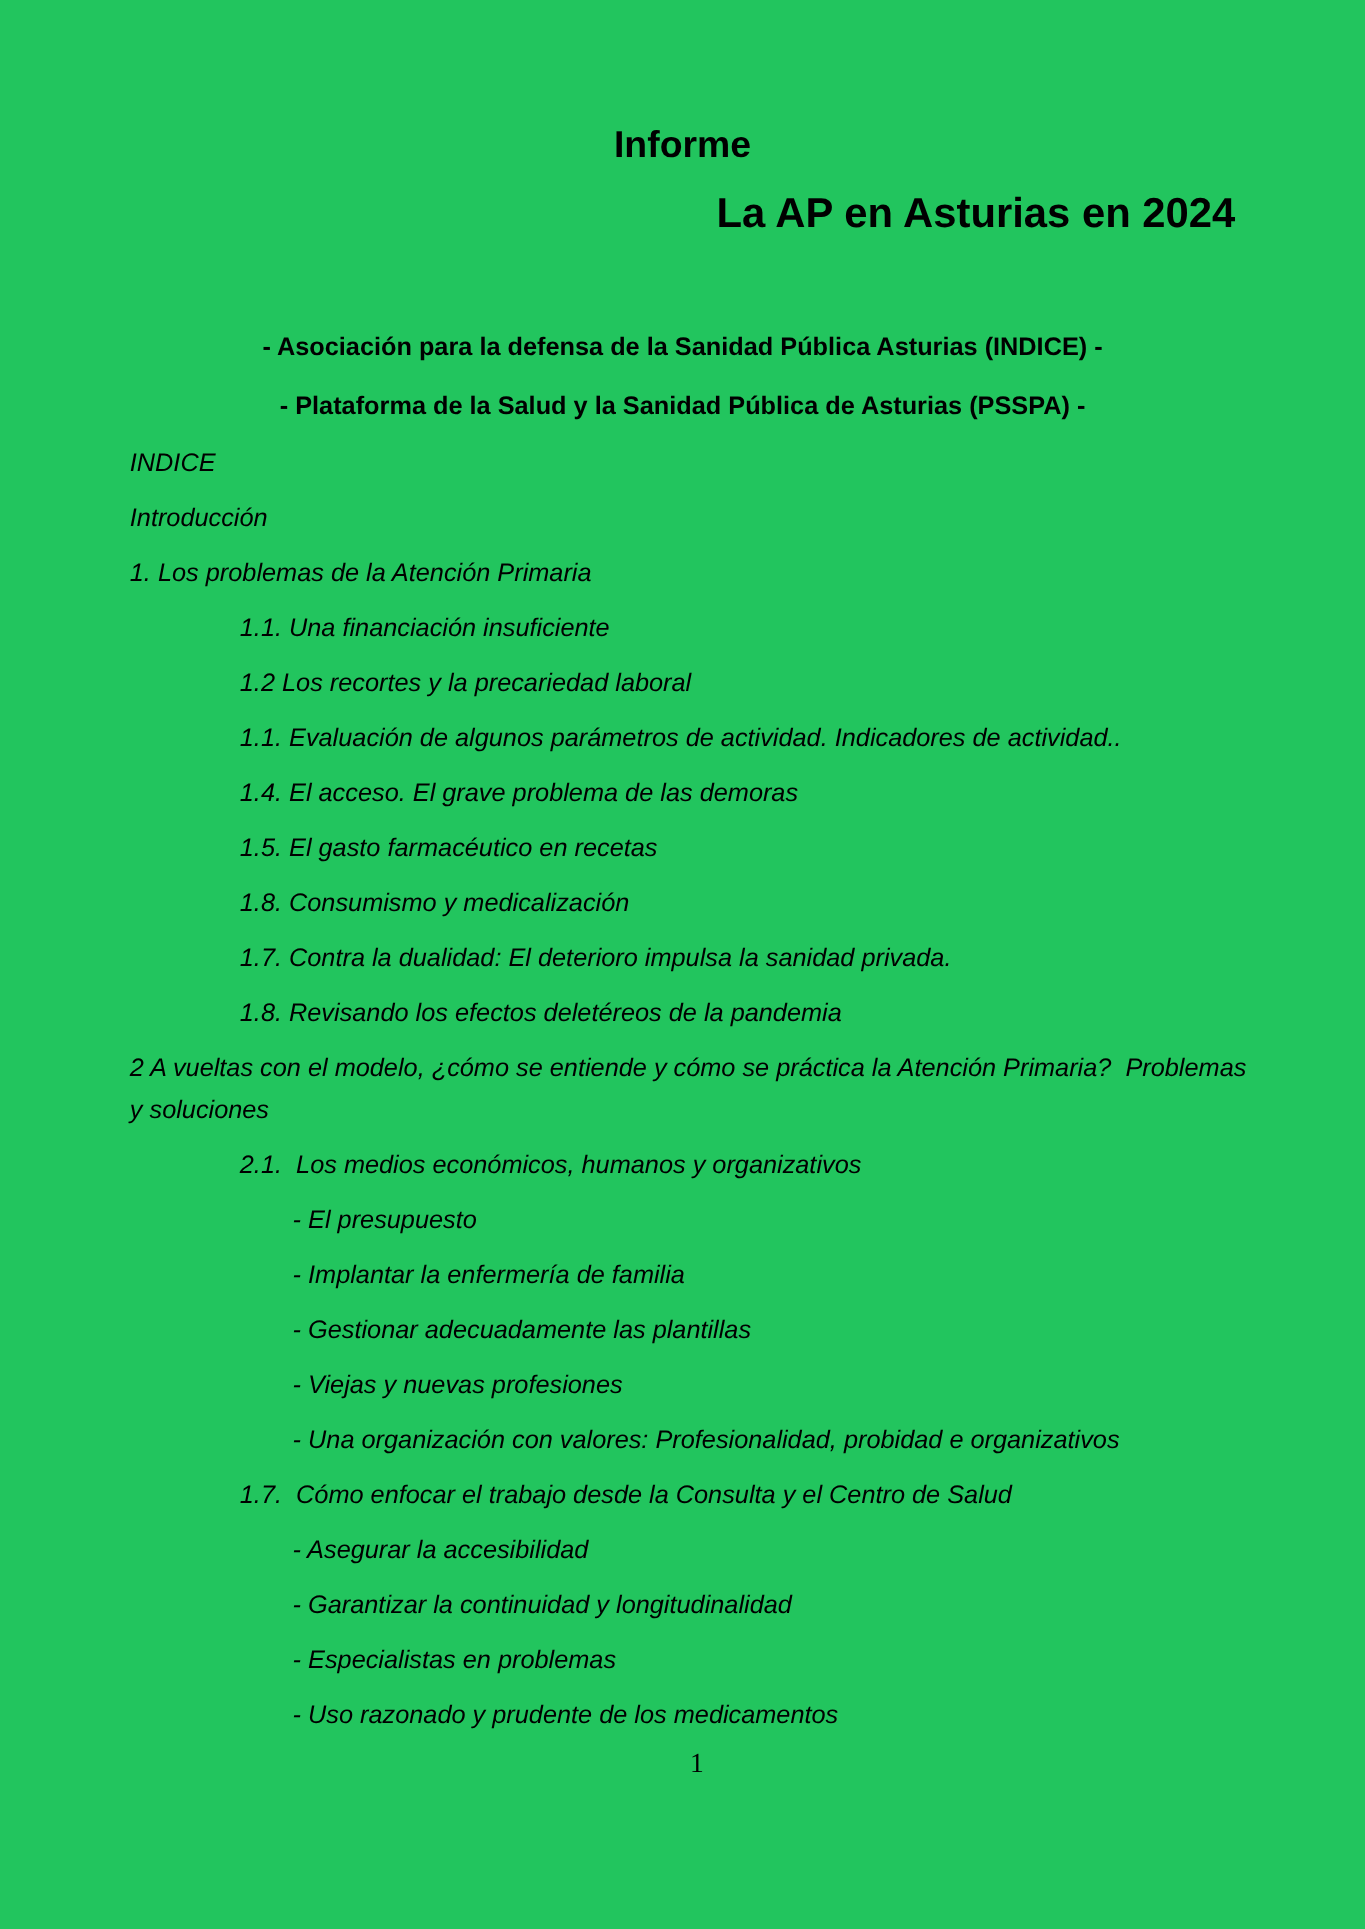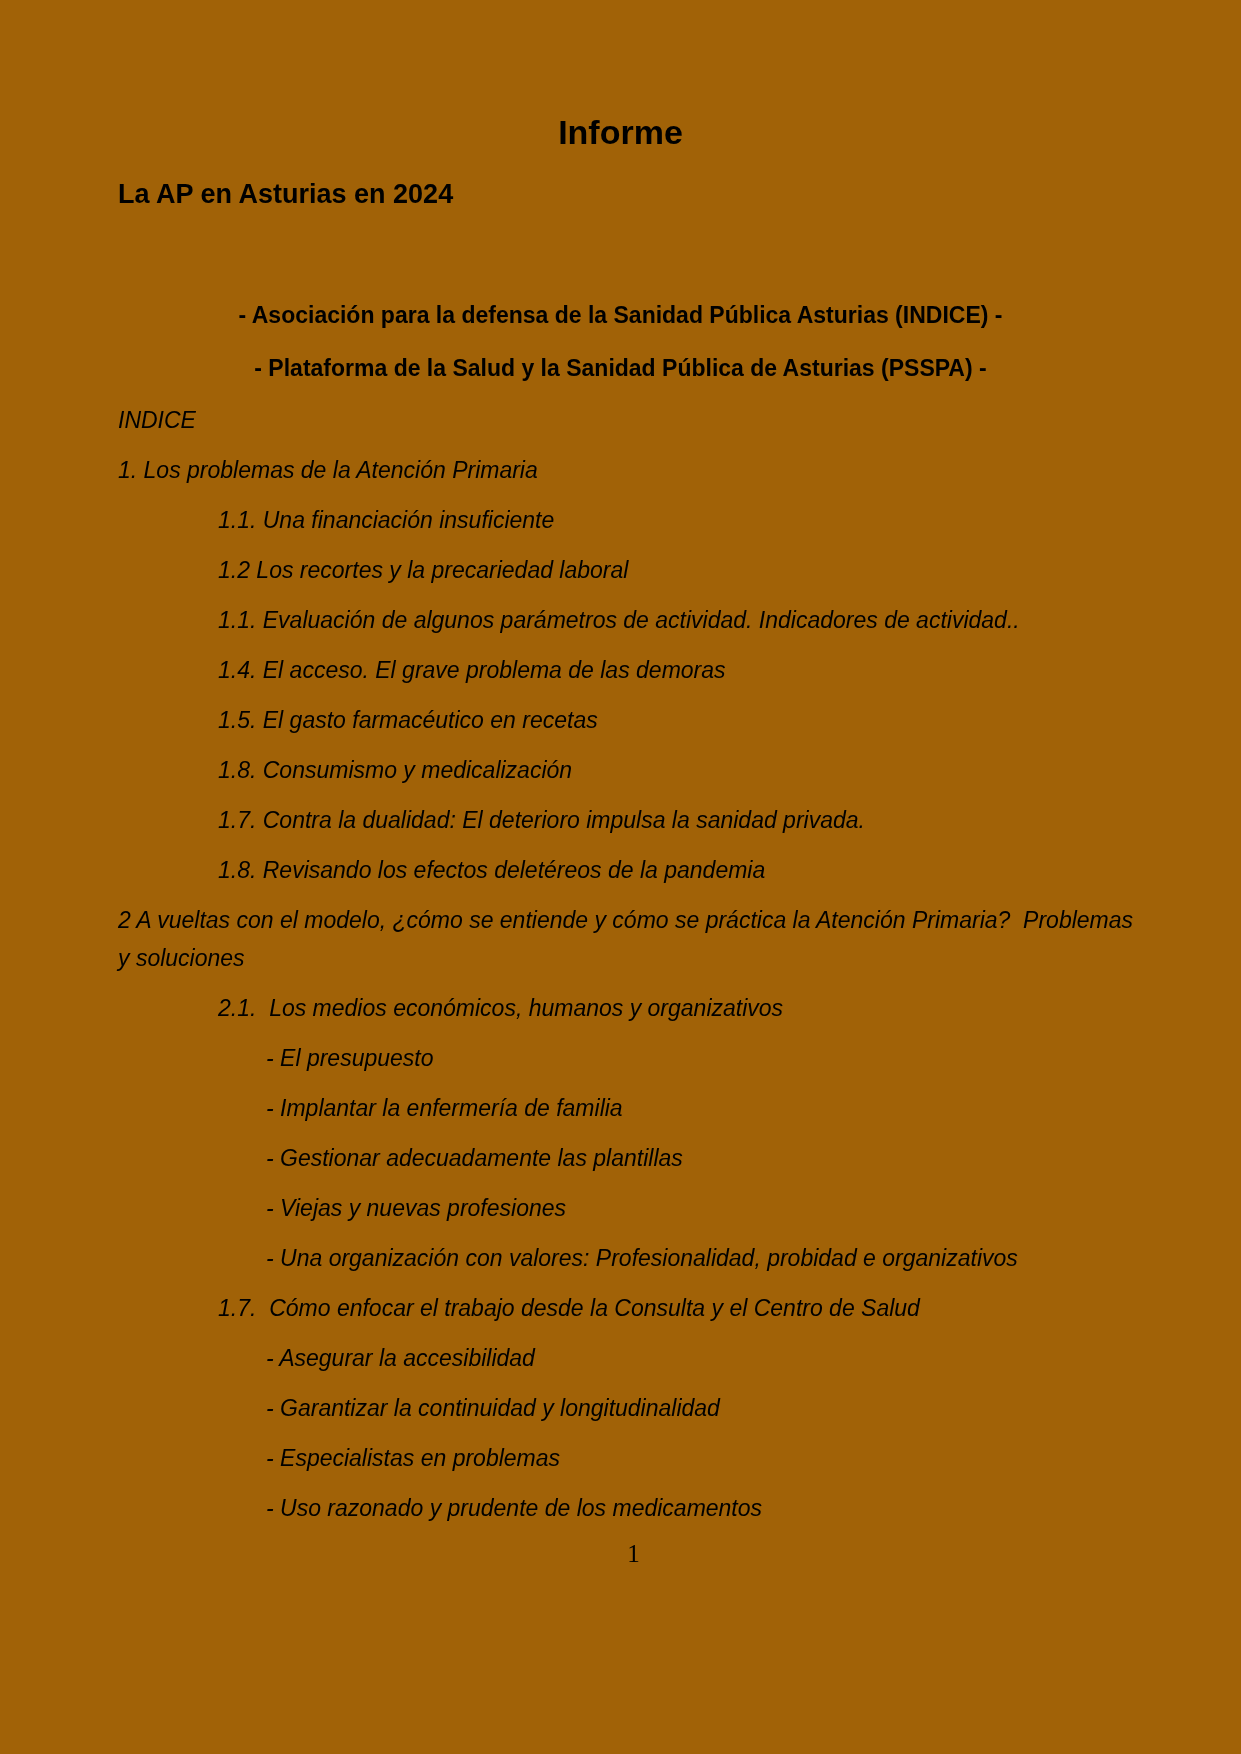--- a/index.html
+++ b/index.html
@@ -4,38 +4,38 @@
 <style>
   html, body {
     margin: 0;
     padding: 0;
     background: #ffffff;
   }
   .page {
     position: relative;
     width: 1241px;
     height: 1754px;
-    background: #a16207;
+    background: #22c55e;
     color: #000000;
     font-family: "Liberation Sans", sans-serif;
     box-sizing: border-box;
     padding: 112px 92px 0 118px;
     overflow: hidden;
   }
   .title-main {
     text-align: center;
     font-weight: bold;
     font-size: 34px;
     line-height: 40px;
     margin: 0 26px 0 0;
   }
   .title-sub {
-    text-align: left;
+    text-align: right;
     font-weight: bold;
-    font-size: 27px;
+    font-size: 38px;
     line-height: 48px;
     margin: 18px 26px 0 0;
   }
   .org-line {
     text-align: center;
     font-weight: bold;
     font-size: 23px;
     line-height: 30px;
     margin: 0 26px 0 0;
   }
@@ -76,20 +76,21 @@
 
   <div class="title-sub">La AP en Asturias en 2024</div>
 
   <div class="org-line org-first">- Asociación para la defensa de la Sanidad Pública Asturias (INDICE) -</div>
 
   <div class="org-line org-second">- Plataforma de la Salud y la Sanidad Pública de Asturias (PSSPA) -</div>
 
   <div class="toc-heading">INDICE</div>
 
   <div class="toc-list">
+      <div class="toc-item level-0">Introducción</div>
       <div class="toc-item level-0">1. Los problemas de la Atención Primaria</div>
       <div class="toc-item level-1">1.1. Una financiación insuficiente</div>
       <div class="toc-item level-1">1.2 Los recortes y la precariedad laboral</div>
       <div class="toc-item level-1">1.1. Evaluación de algunos parámetros de actividad. Indicadores de actividad..</div>
       <div class="toc-item level-1">1.4. El acceso. El grave problema de las demoras</div>
       <div class="toc-item level-1">1.5. El gasto farmacéutico en recetas</div>
       <div class="toc-item level-1">1.8. Consumismo y medicalización</div>
       <div class="toc-item level-1">1.7. Contra la dualidad: El deterioro impulsa la sanidad privada.</div>
       <div class="toc-item level-1">1.8. Revisando los efectos deletéreos de la pandemia</div>
       <div class="toc-item level-0">2 A vueltas con el modelo, ¿cómo se entiende y cómo se práctica la Atención Primaria?  Problemas y soluciones</div>

